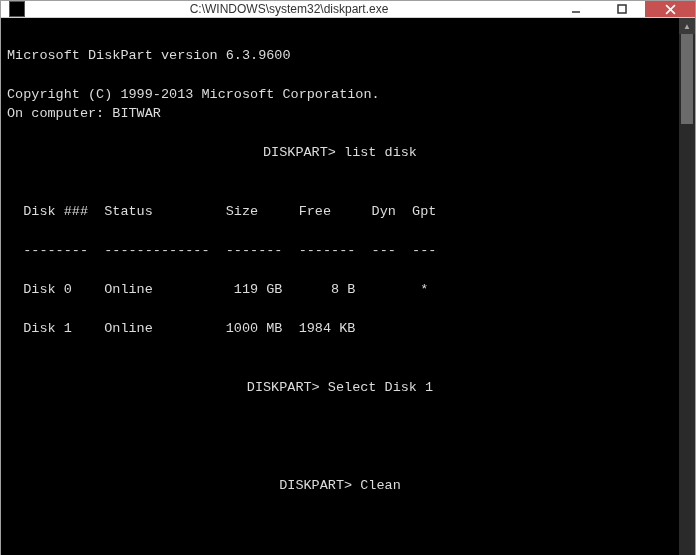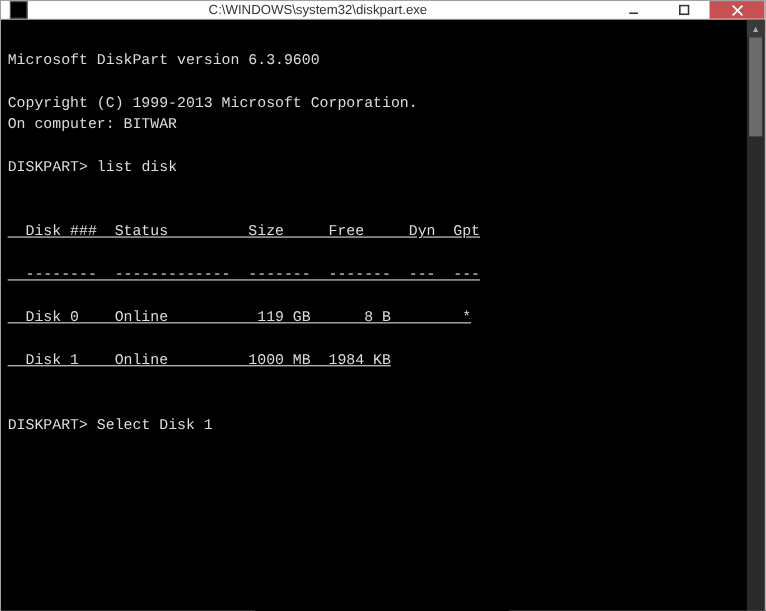--- a/index.html
+++ b/index.html
@@ -93,23 +93,23 @@
       height: 16px;
       background: #3a3a3a;
       position: absolute;
       display: flex;
       align-items: center;
       justify-content: center;
       font-size: 8px;
       color: #aaa;
     }
     .scroll-arrow.up { top: 0; }
-    .prompt-row { display: block; }
+    .prompt-row { display: block; text-align: center; }
     .blank { display: block; height: 1.45em; }
-    .table-header, .table-divider, .table-row { display: block; text-decoration: underline; }
+    .table-header, .table-divider, .table-row { display: block; }
   </style>
 </head>
 <body>
 
 <div class="window">
   <div class="titlebar">
     <div class="title-icon"></div>
     <div class="title-text">C:\WINDOWS\system32\diskpart.exe</div>
     <div class="window-controls">
       <div class="win-btn min">
@@ -135,21 +135,21 @@
     <div class="terminal"><span class="blank"></span><span>Microsoft DiskPart version 6.3.9600</span>
 <span class="blank"></span><span>Copyright (C) 1999-2013 Microsoft Corporation.</span>
 <span>On computer: BITWAR</span>
 <span class="blank"></span><span class="prompt-row"><span>DISKPART&gt;</span> <span>list disk</span></span>
 <span class="blank"></span><span class="table-header">  Disk ###  Status         Size     Free     Dyn  Gpt</span>
 <span class="table-divider">  --------  -------------  -------  -------  ---  ---</span>
 <span class="table-row">  Disk 0    Online          119 GB      8 B        *</span>
 <span class="table-row">  Disk 1    Online         1000 MB  1984 KB</span>
 <span class="blank"></span><span class="prompt-row"><span>DISKPART&gt;</span> <span>Select Disk 1</span></span>
 <span class="blank"></span>
-<span class="blank"></span>
+<span class="blank"></span><span class="prompt-row"><span>DISKPART&gt;</span> <span>Clean</span></span>
 <span class="blank"></span>
 
 
 
 </div>
     <div class="scrollbar">
       <div class="scroll-arrow up">▲</div>
       <div class="scroll-thumb"></div>
 
     </div>

